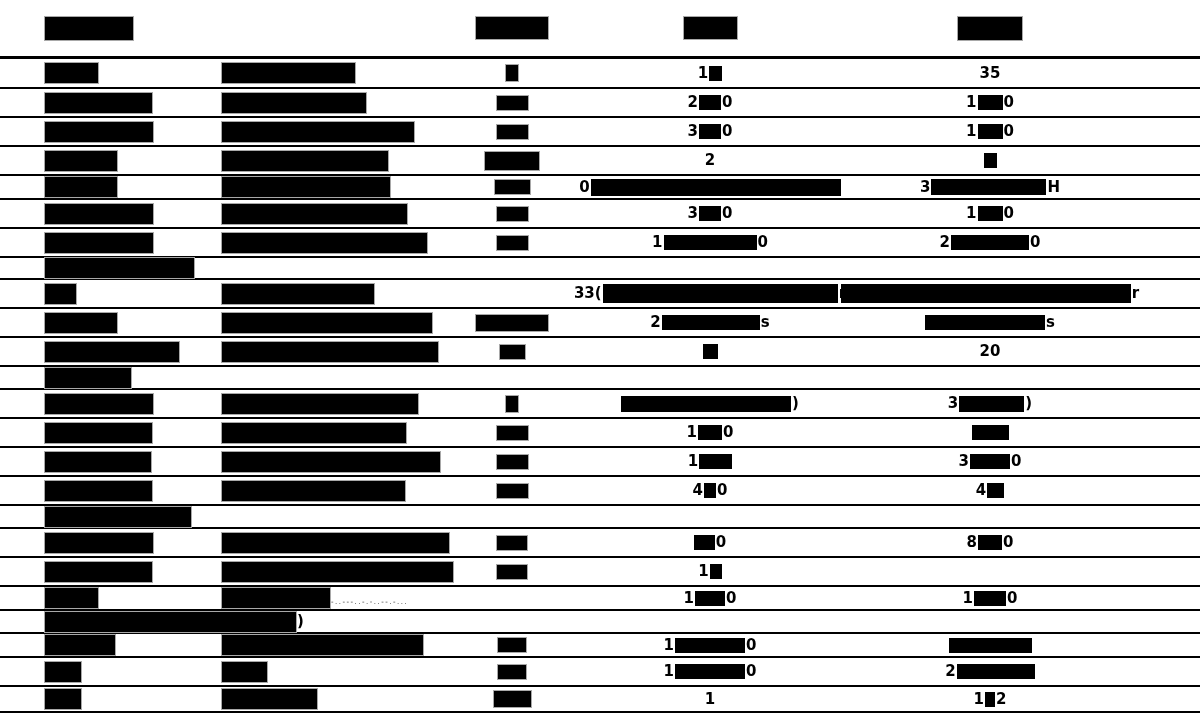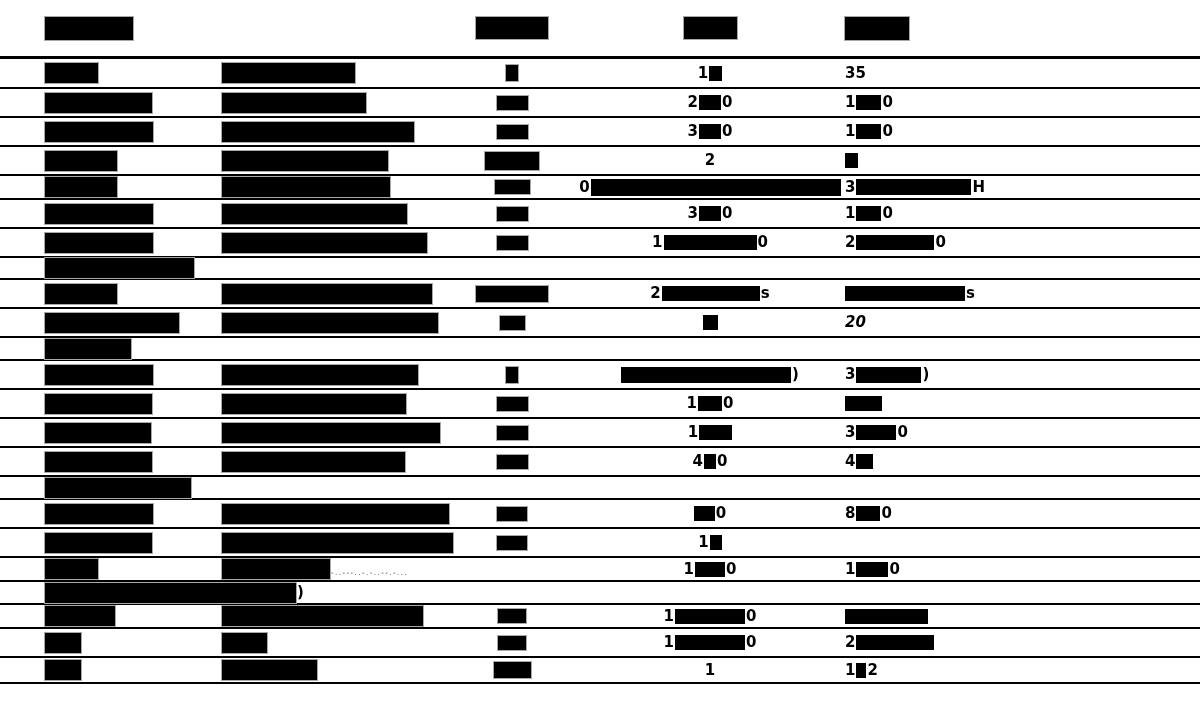--- a/index.html
+++ b/index.html
@@ -5,21 +5,21 @@
   html,body{margin:0;padding:0;background:#ffffff;}
   body{width:1200px;height:714px;overflow:hidden;font-family:"DejaVu Sans",sans-serif;}
   .rtable{position:relative;width:1200px;}
   .hrow{position:relative;height:56px;border-bottom:3px solid #000;}
   .row{position:relative;border-bottom:2px solid #000;}
   .cell{position:absolute;top:0;height:100%;display:flex;align-items:center;gap:1px;}
   .c1{left:45px;width:176px;justify-content:flex-start;}
   .c2{left:222px;width:245px;justify-content:flex-start;}
   .c3{left:467px;width:90px;justify-content:center;}
   .c4{left:565px;width:290px;justify-content:center;}
-  .c5{left:845px;width:290px;}
+  .c5{left:845px;width:290px;justify-content:center;}
   .sec{position:absolute;left:45px;top:0;height:100%;display:flex;align-items:center;gap:1px;}
   .bar{background:#000;display:inline-block;flex:none;}
   .bar.outlined{box-shadow:0 0 0 1px #a8a8a8;}
   .frag{font-weight:700;font-size:15px;line-height:1;color:#000;white-space:pre;flex:none;}
   .faint{font-size:7px;letter-spacing:1.5px;color:#161616;align-self:flex-end;margin-bottom:3px;white-space:pre;flex:none;}
 </style>
 </head>
 <body>
 
 <div class="page">
@@ -177,39 +177,56 @@
           <span class="frag">0</span>
         </div>
       </div>
       <div class="row section" style="height: 20px;">
         <div class="sec">
           <span class="bar outlined" style="width: 149px; height: 20px;"></span>
         </div>
       </div>
       <div class="row data" style="height: 27px;">
         <div class="cell c1">
+          <span class="bar outlined" style="width: 31px; height: 20px;"></span>
+        </div>
+        <div class="cell c2">
+          <span class="bar outlined" style="width: 152px; height: 20px;"></span>
+        </div>
+        <div class="cell c4">
+          <span class="frag">33(</span>
+          <span class="bar" style="width: 235px; height: 19px;"></span>
+          <span class="frag">r</span>
+        </div>
+        <div class="cell c5">
+          <span class="bar" style="width: 290px; height: 19px;"></span>
+          <span class="frag">r</span>
+        </div>
+      </div>
+      <div class="row data" style="height: 27px;">
+        <div class="cell c1">
           <span class="bar outlined" style="width: 72px; height: 20px;"></span>
         </div>
         <div class="cell c2">
           <span class="bar outlined" style="width: 210px; height: 20px;"></span>
         </div>
         <div class="cell c3">
           <span class="bar outlined" style="width: 72px; height: 16px;"></span>
         </div>
         <div class="cell c4">
           <span class="frag">2</span>
           <span class="bar" style="width: 98px; height: 15px;"></span>
           <span class="frag">s</span>
         </div>
         <div class="cell c5">
           <span class="bar" style="width: 120px; height: 15px;"></span>
           <span class="frag">s</span>
         </div>
       </div>
-      <div class="row data" style="height: 27px; font-style: italic;">
+      <div class="row data" style="height: 27px;">
         <div class="cell c1">
           <span class="bar outlined" style="width: 134px; height: 20px;"></span>
         </div>
         <div class="cell c2">
           <span class="bar outlined" style="width: 216px; height: 20px;"></span>
         </div>
         <div class="cell c3">
           <span class="bar outlined" style="width: 25px; height: 14px;"></span>
         </div>
         <div class="cell c4">

